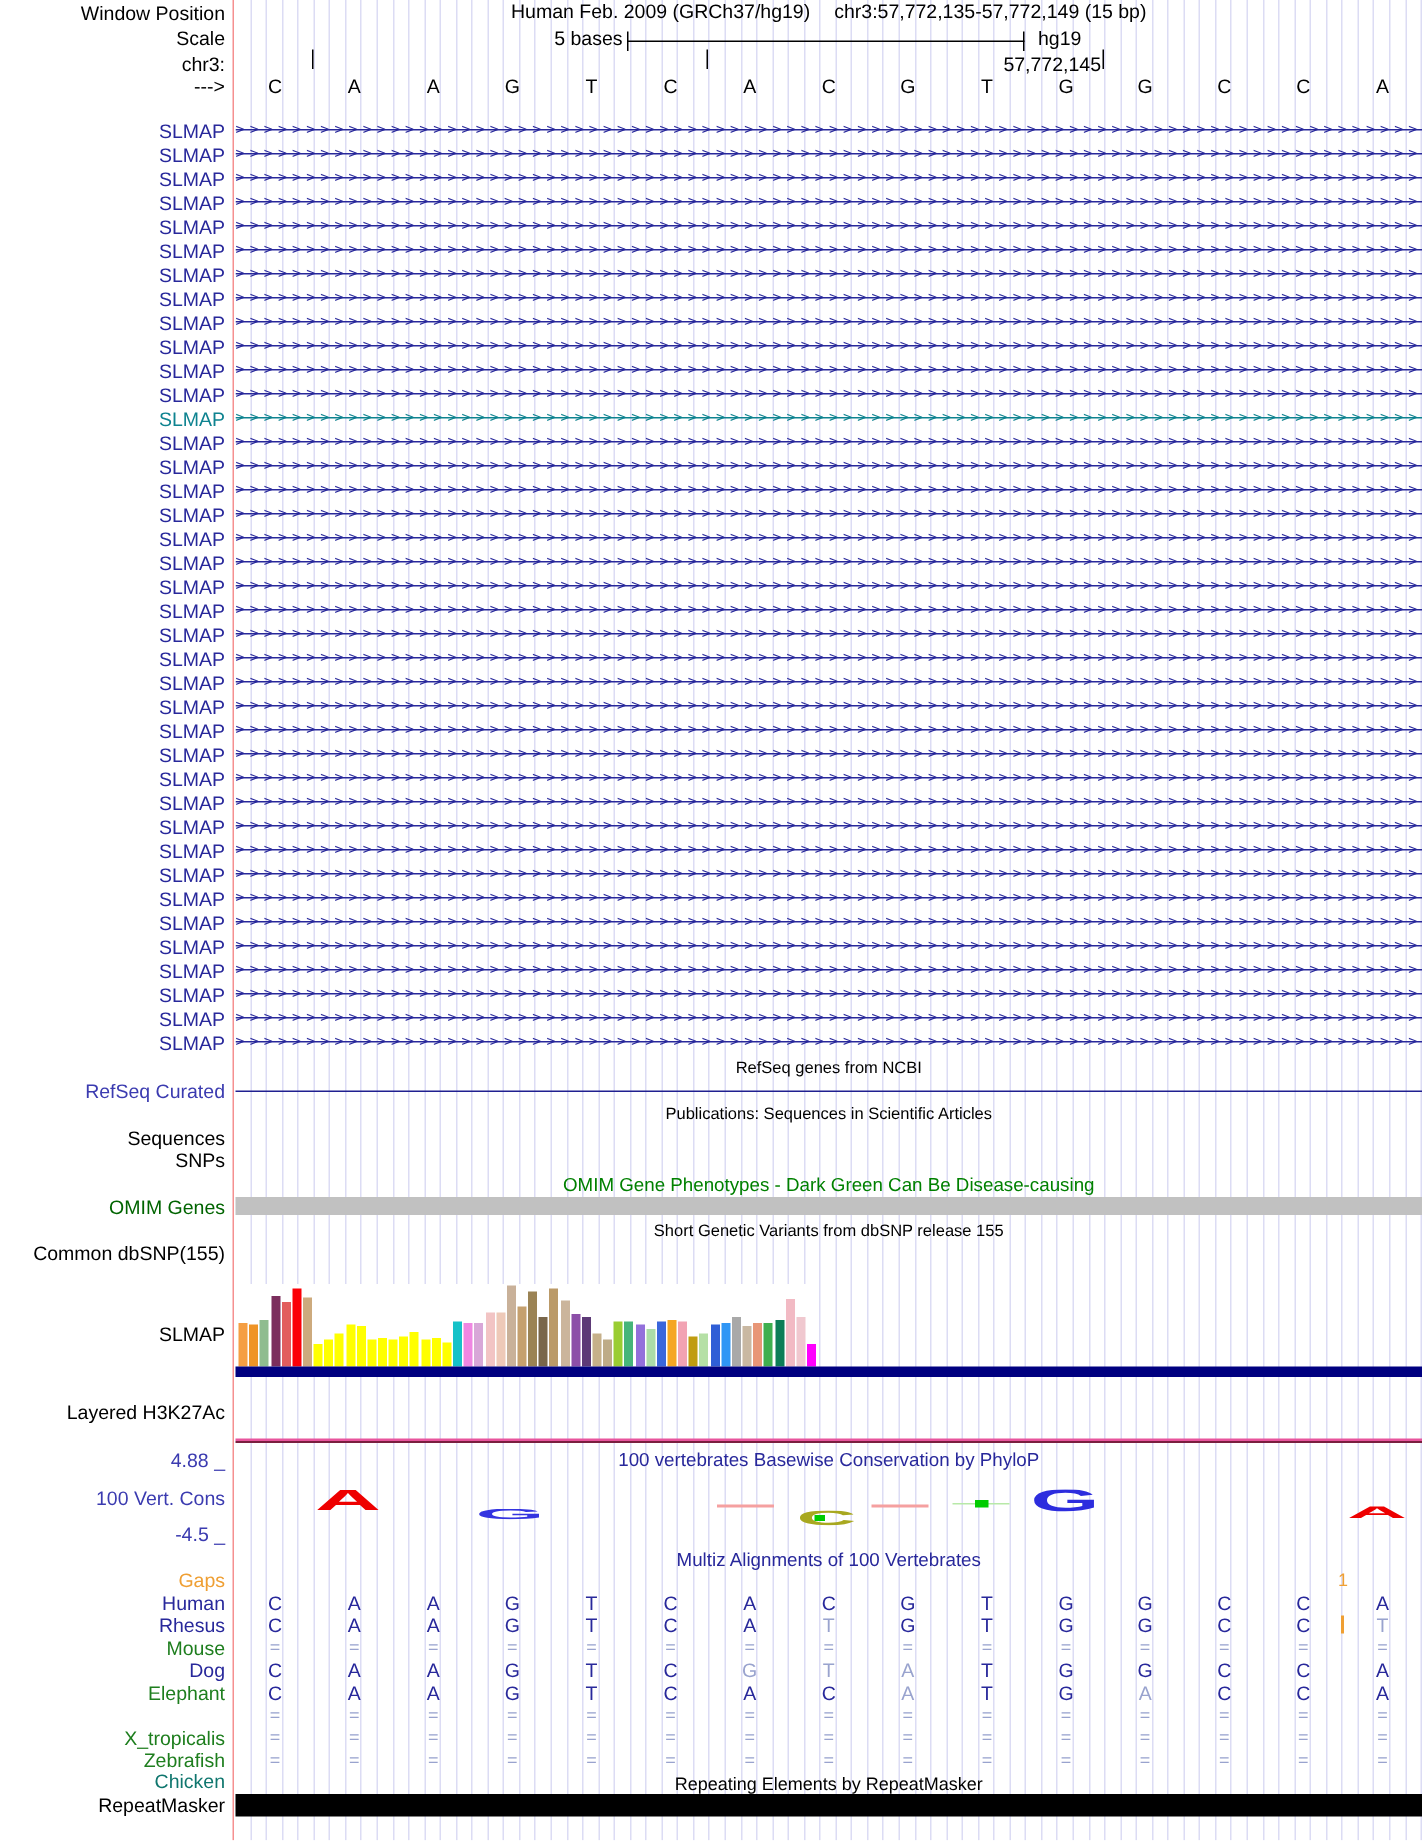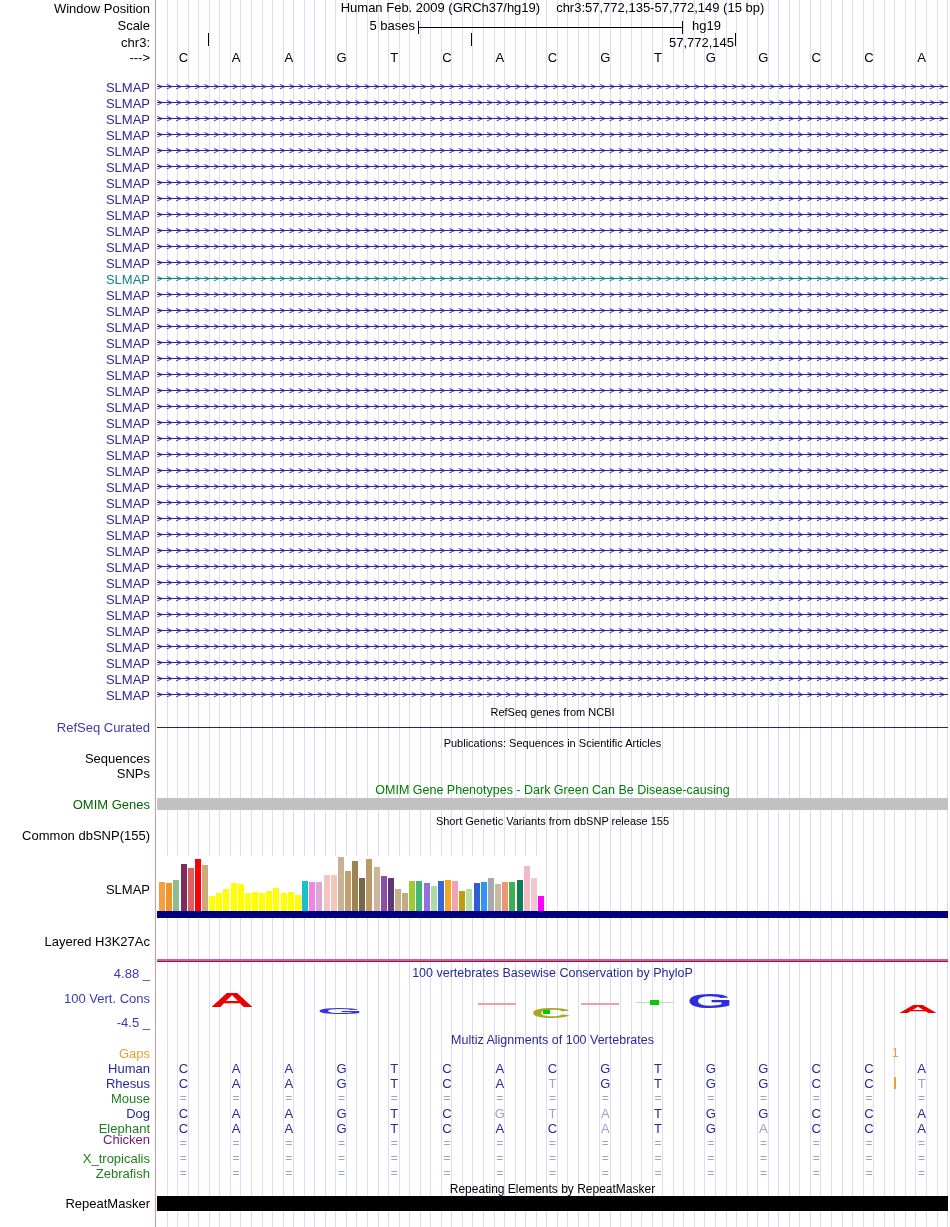--- a/index.html
+++ b/index.html
@@ -517,21 +517,21 @@
       <div class="baseletter" style="left: 447.033px; top: 1121px; color: rgb(40, 40, 155); font-size: 13px;">C</div>
       <div class="baseletter" style="left: 499.767px; top: 1121px; color: rgb(40, 40, 155); font-size: 13px;">A</div>
       <div class="baseletter" style="left: 552.5px; top: 1121px; color: rgb(40, 40, 155); font-size: 13px;">C</div>
       <div class="baseletter" style="left: 605.233px; top: 1121px; color: rgb(153, 163, 206); font-size: 13px;">A</div>
       <div class="baseletter" style="left: 657.967px; top: 1121px; color: rgb(40, 40, 155); font-size: 13px;">T</div>
       <div class="baseletter" style="left: 710.7px; top: 1121px; color: rgb(40, 40, 155); font-size: 13px;">G</div>
       <div class="baseletter" style="left: 763.433px; top: 1121px; color: rgb(153, 163, 206); font-size: 13px;">A</div>
       <div class="baseletter" style="left: 816.167px; top: 1121px; color: rgb(40, 40, 155); font-size: 13px;">C</div>
       <div class="baseletter" style="left: 868.9px; top: 1121px; color: rgb(40, 40, 155); font-size: 13px;">C</div>
       <div class="baseletter" style="left: 921.633px; top: 1121px; color: rgb(40, 40, 155); font-size: 13px;">A</div>
-      <div class="lbl" style="top: 1132px; color: #701a75;">Chicken</div>
+      <div class="lbl" style="top: 1180px; color: #0f766e;">Chicken</div>
       <div class="baseletter" style="left: 183.367px; top: 1136px; color: rgb(153, 163, 206); font-size: 12px;">=</div>
       <div class="baseletter" style="left: 236.1px; top: 1136px; color: rgb(153, 163, 206); font-size: 12px;">=</div>
       <div class="baseletter" style="left: 288.833px; top: 1136px; color: rgb(153, 163, 206); font-size: 12px;">=</div>
       <div class="baseletter" style="left: 341.567px; top: 1136px; color: rgb(153, 163, 206); font-size: 12px;">=</div>
       <div class="baseletter" style="left: 394.3px; top: 1136px; color: rgb(153, 163, 206); font-size: 12px;">=</div>
       <div class="baseletter" style="left: 447.033px; top: 1136px; color: rgb(153, 163, 206); font-size: 12px;">=</div>
       <div class="baseletter" style="left: 499.767px; top: 1136px; color: rgb(153, 163, 206); font-size: 12px;">=</div>
       <div class="baseletter" style="left: 552.5px; top: 1136px; color: rgb(153, 163, 206); font-size: 12px;">=</div>
       <div class="baseletter" style="left: 605.233px; top: 1136px; color: rgb(153, 163, 206); font-size: 12px;">=</div>
       <div class="baseletter" style="left: 657.967px; top: 1136px; color: rgb(153, 163, 206); font-size: 12px;">=</div>

